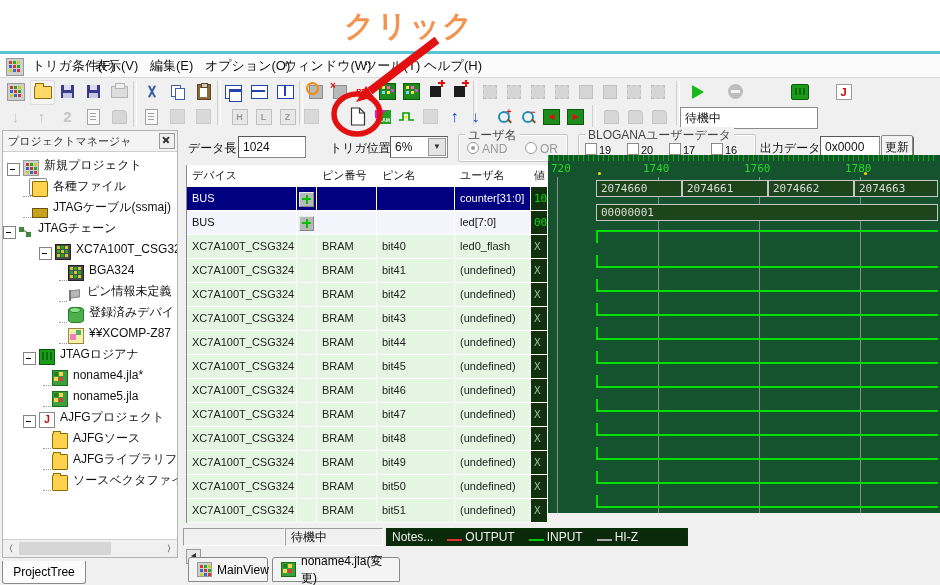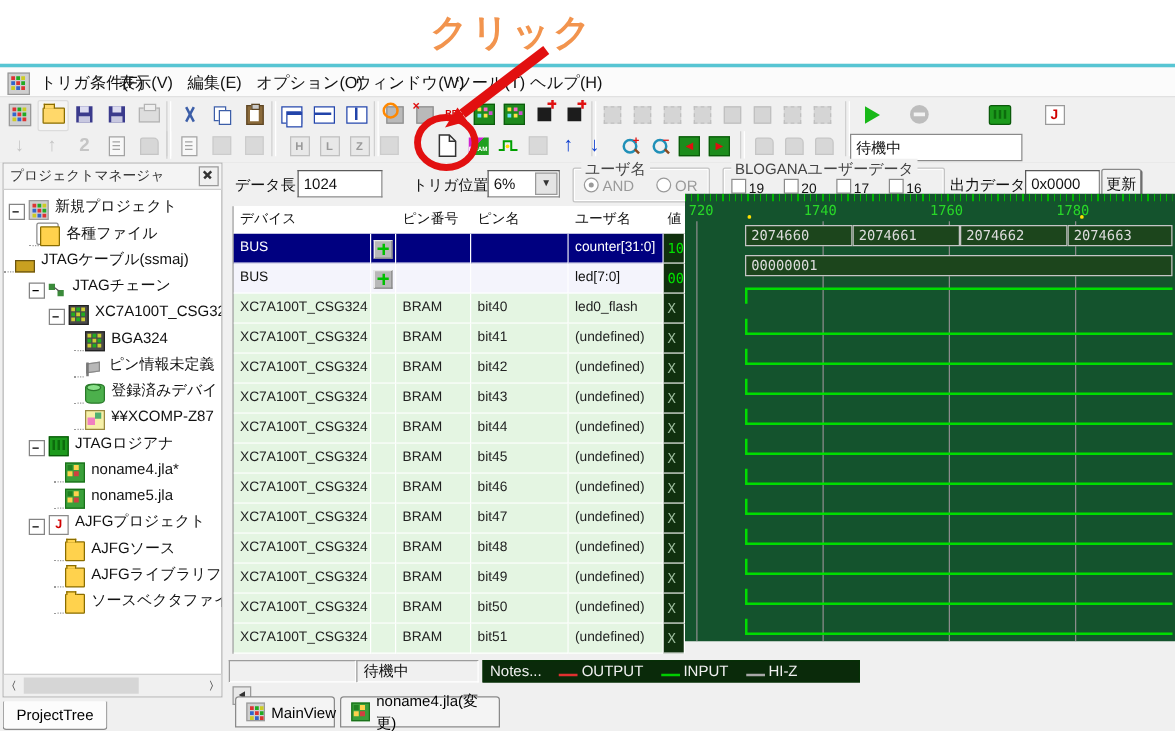--- a/index.html
+++ b/index.html
@@ -415,26 +415,26 @@
           <span class="ticon t-mosaic mosaic">
               <i></i>
             </span>
           <span>新規プロジェクト</span>
         </div>
         <div class="trow" style="padding-left:20px">
           <span class="stub"></span>
             <span class="ticon t-files"></span>
           <span>各種ファイル</span>
         </div>
-        <div class="trow" style="">
+        <div class="trow" style="padding-left:20px">
           <span class="stub"></span>
             <span class="ticon t-cable"></span>
           <span>JTAGケーブル(ssmaj)</span>
         </div>
-        <div class="trow" style="padding-left:20px">
+        <div class="trow" style="">
           <span class="expander"></span>
           <span class="ticon t-chain"></span>
           <span>JTAGチェーン</span>
         </div>
         <div class="trow" style="padding-left:36px">
           <span class="expander"></span>
           <span class="ticon t-chip">
               <i></i>
             </span>
           <span>XC7A100T_CSG324</span>

